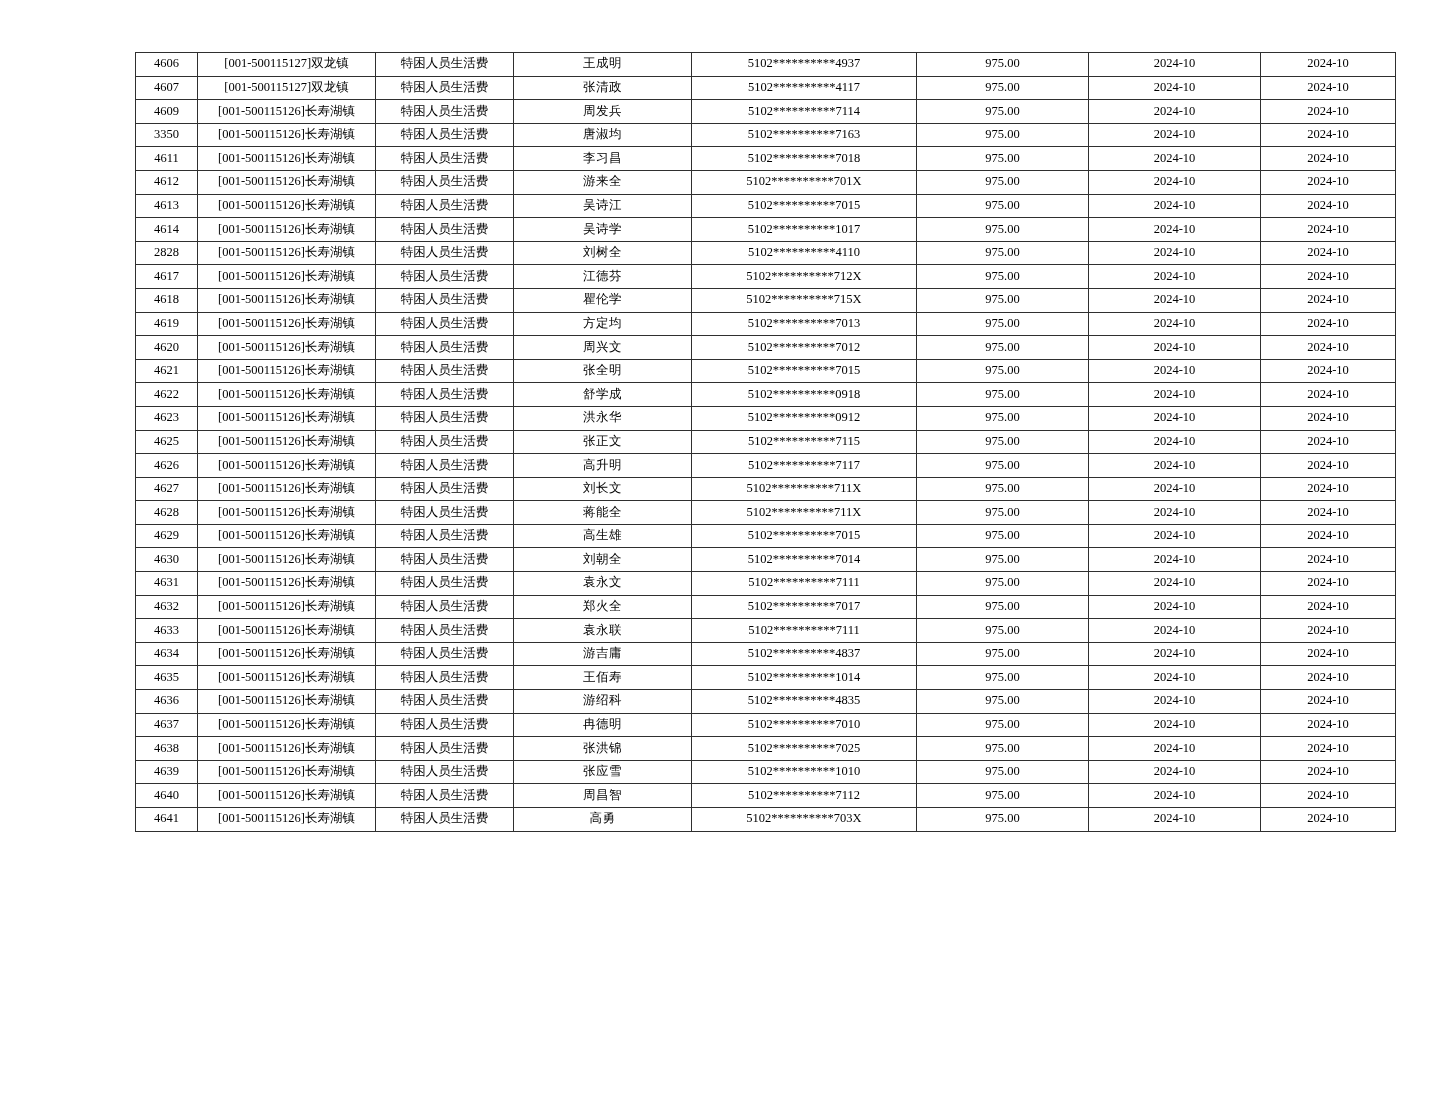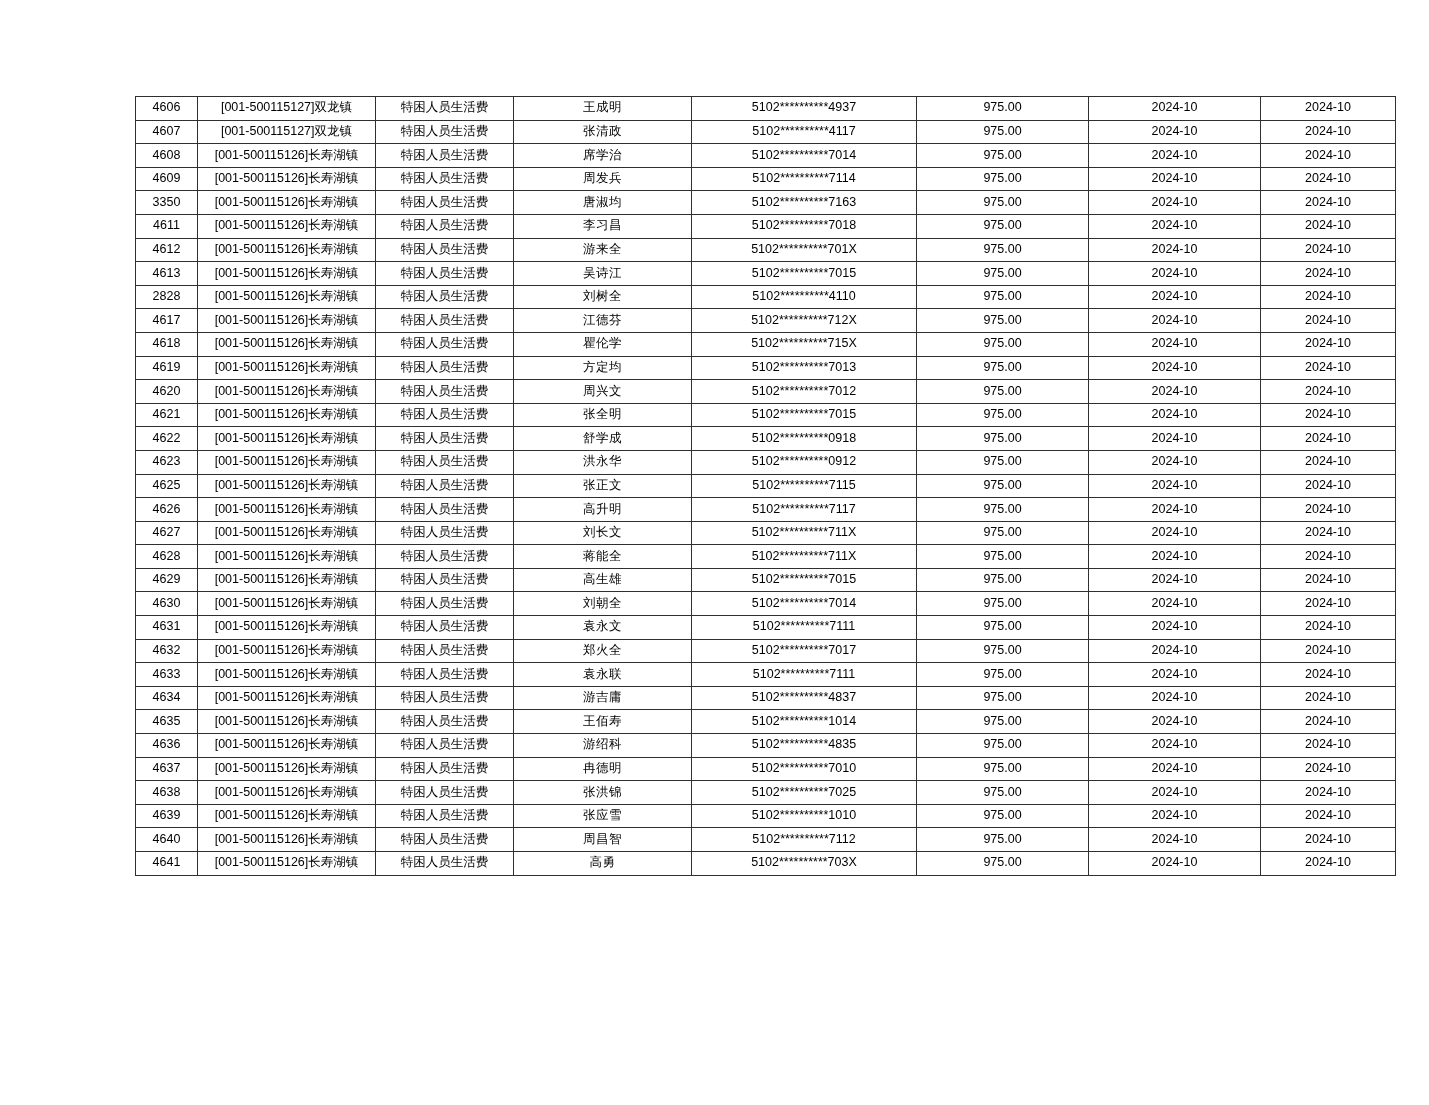--- a/index.html
+++ b/index.html
@@ -11,21 +11,22 @@
     width: 1429px;
     height: 1105px;
     font-family: "Liberation Sans", "DejaVu Sans", sans-serif;
     color: #000000;
   }
   .page {
     position: relative;
     width: 1131px;
     height: 1105px;
     box-sizing: border-box;
-    padding: 96px 135px 0 135px;
+    padding: 52px 135px 0 135px;
+    font-family: Liberation Serif, serif;
   }
   table.data-table {
     border-collapse: collapse;
     width: 1160px;
     table-layout: fixed;
   }
   table.data-table td {
     border: 1px solid #2f2f2f;
     height: 22.6px;
     padding: 0 2px;
@@ -83,30 +84,20 @@
           <td class="cell-seq">4607</td>
           <td class="cell-town">[001-500115127]双龙镇</td>
           <td class="cell-item">特困人员生活费</td>
           <td class="cell-name">张清政</td>
           <td class="cell-id">5102**********4117</td>
           <td class="cell-amount">975.00</td>
           <td class="cell-month">2024-10</td>
           <td class="cell-month">2024-10</td>
         </tr>
         <tr>
-          <td class="cell-seq">4608</td>
-          <td class="cell-town">[001-500115126]长寿湖镇</td>
-          <td class="cell-item">特困人员生活费</td>
-          <td class="cell-name">席学治</td>
-          <td class="cell-id">5102**********7014</td>
-          <td class="cell-amount">975.00</td>
-          <td class="cell-month">2024-10</td>
-          <td class="cell-month">2024-10</td>
-        </tr>
-        <tr>
           <td class="cell-seq">4609</td>
           <td class="cell-town">[001-500115126]长寿湖镇</td>
           <td class="cell-item">特困人员生活费</td>
           <td class="cell-name">周发兵</td>
           <td class="cell-id">5102**********7114</td>
           <td class="cell-amount">975.00</td>
           <td class="cell-month">2024-10</td>
           <td class="cell-month">2024-10</td>
         </tr>
         <tr>
@@ -138,20 +129,30 @@
           <td class="cell-amount">975.00</td>
           <td class="cell-month">2024-10</td>
           <td class="cell-month">2024-10</td>
         </tr>
         <tr>
           <td class="cell-seq">4613</td>
           <td class="cell-town">[001-500115126]长寿湖镇</td>
           <td class="cell-item">特困人员生活费</td>
           <td class="cell-name">吴诗江</td>
           <td class="cell-id">5102**********7015</td>
+          <td class="cell-amount">975.00</td>
+          <td class="cell-month">2024-10</td>
+          <td class="cell-month">2024-10</td>
+        </tr>
+        <tr>
+          <td class="cell-seq">4614</td>
+          <td class="cell-town">[001-500115126]长寿湖镇</td>
+          <td class="cell-item">特困人员生活费</td>
+          <td class="cell-name">吴诗学</td>
+          <td class="cell-id">5102**********1017</td>
           <td class="cell-amount">975.00</td>
           <td class="cell-month">2024-10</td>
           <td class="cell-month">2024-10</td>
         </tr>
         <tr>
           <td class="cell-seq">2828</td>
           <td class="cell-town">[001-500115126]长寿湖镇</td>
           <td class="cell-item">特困人员生活费</td>
           <td class="cell-name">刘树全</td>
           <td class="cell-id">5102**********4110</td>

